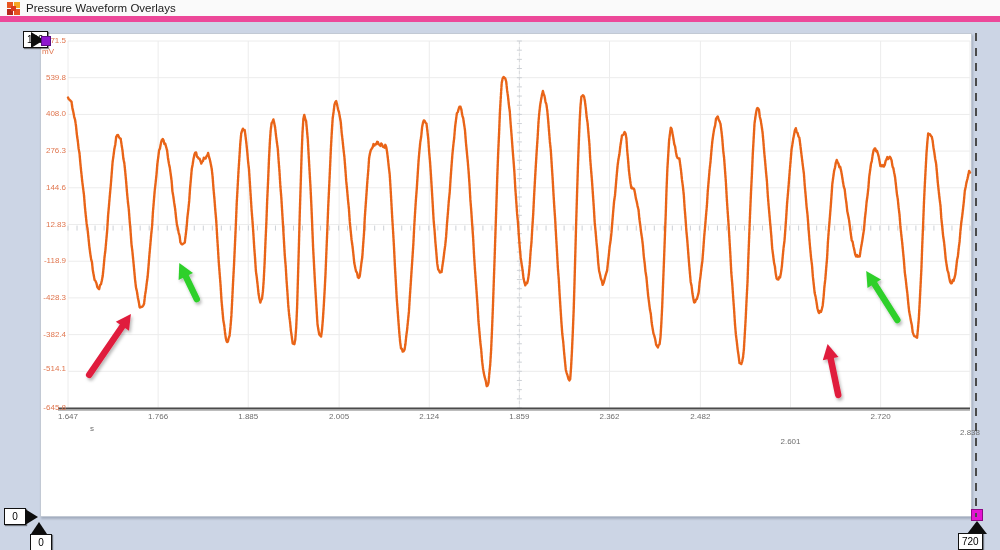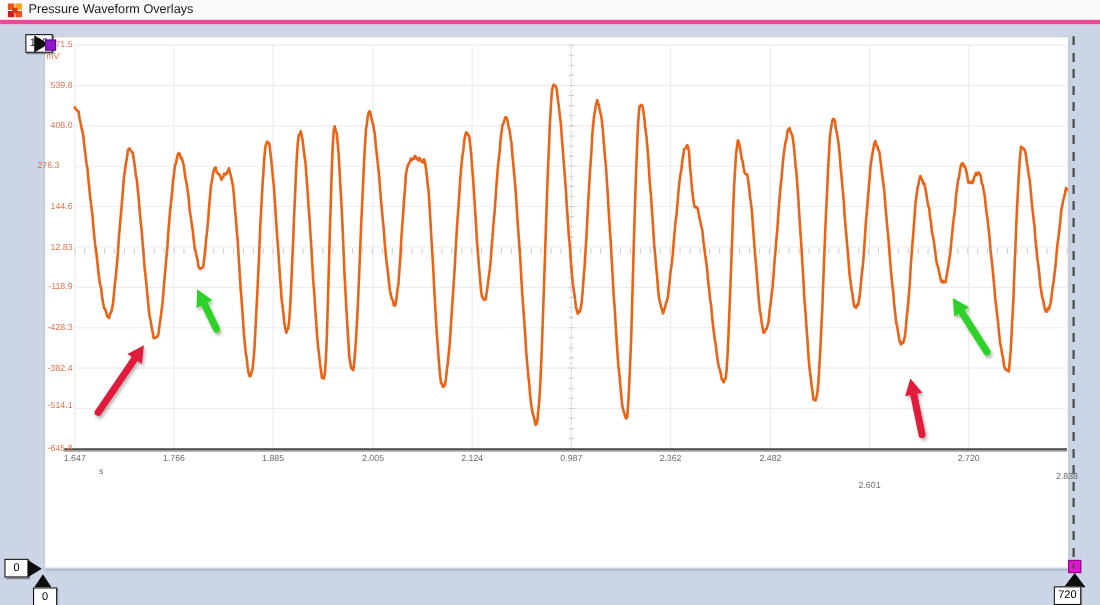--- a/index.html
+++ b/index.html
@@ -3,21 +3,21 @@
 <meta charset="utf-8">
 <style>
   html,body{margin:0;padding:0;}
   body{
     width:1000px;height:550px;position:relative;overflow:hidden;
     background:#ccd5e5;
     font-family:"Liberation Sans",sans-serif;
   }
   .titlebar{
     position:absolute;left:0;top:0;width:100%;height:22px;
-    background:#fafafa;border-bottom:4px solid #ec4899;
+    background:#fafafa;border-bottom:6px solid #ec4899;
     display:flex;align-items:center;gap:6px;padding-left:7px;box-sizing:border-box;
   }
   .titlebar .title{font-size:11.5px;color:#1a1a1a;}
   .panel{
     position:absolute;left:40px;top:33px;width:932px;height:484px;
     background:#ffffff;border:1px solid #c2c9d4;box-sizing:border-box;
     box-shadow:1px 2px 2px rgba(90,100,120,.35);
   }
   #chart{position:absolute;left:40px;top:33px;width:932px;height:484px;}
   #labels{position:absolute;left:0;top:0;width:1000px;height:550px;pointer-events:none;}
@@ -269,36 +269,36 @@
         <polygon points="866.2,271.0 881.0,279.4 867.5,287.9" fill="#2fd02b"></polygon>
       </g>
     </g>
 </svg>
 
 <div id="labels">
   <div id="ylabels">
       <div class="tick-y" style="top: 36px;">671.5</div>
       <div class="tick-y" style="top: 72.6916px;">539.8</div>
       <div class="tick-y" style="top: 109.411px;">408.0</div>
-      <div class="tick-y" style="top: 146.103px; text-align: center;">276.3</div>
+      <div class="tick-y" style="top: 146.103px;">276.3</div>
       <div class="tick-y" style="top: 182.794px;">144.6</div>
       <div class="tick-y" style="top: 219.506px;">12.83</div>
       <div class="tick-y" style="top: 256.206px;">-118.9</div>
       <div class="tick-y" style="top: 292.897px;">-428.3</div>
       <div class="tick-y" style="top: 329.617px;">-382.4</div>
       <div class="tick-y" style="top: 364px;">-514.1</div>
       <div class="tick-y" style="top: 403px;">-645.8</div>
     </div>
   <div id="xlabels">
       <div class="tick-x" style="left: 46px;">1.647</div>
       <div class="tick-x" style="left: 136.124px;">1.766</div>
       <div class="tick-x" style="left: 226.249px;">1.885</div>
       <div class="tick-x" style="left: 317.13px;">2.005</div>
       <div class="tick-x" style="left: 407.254px;">2.124</div>
-      <div class="tick-x" style="left: 497.379px;">0.987</div>
+      <div class="tick-x" style="left: 497.379px;">1.859</div>
       <div class="tick-x" style="left: 587.503px;">2.362</div>
       <div class="tick-x" style="left: 678.385px;">2.482</div>
       <div class="tick-x" style="left: 768.509px; margin-top: 25px;">2.601</div>
       <div class="tick-x" style="left: 858.633px;">2.720</div>
       <div class="tick-x" style="left: 948px; margin-top: 16px;">2.838</div>
     </div>
   <div class="unit-y">mV</div>
   <div class="unit-x">s</div>
 </div>
 

